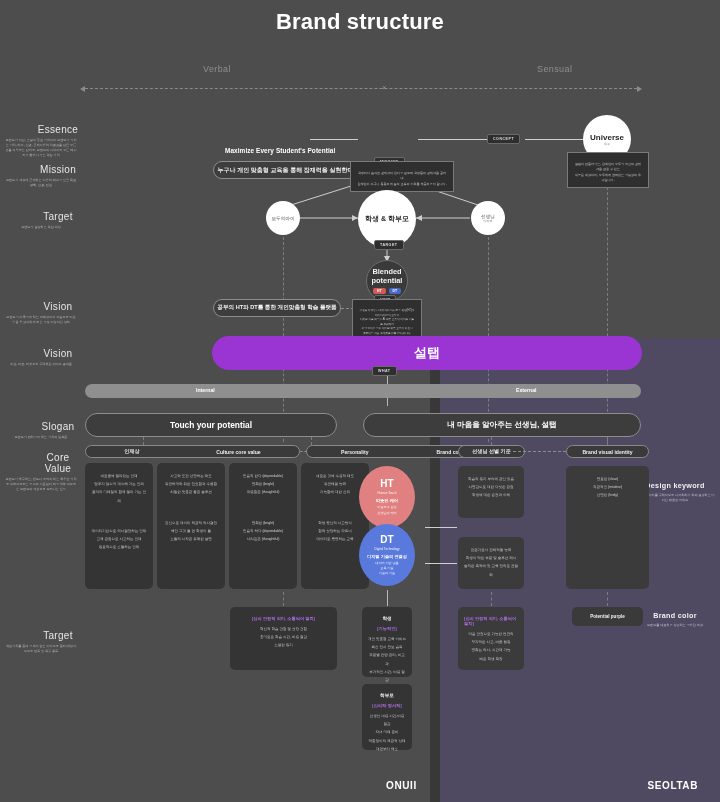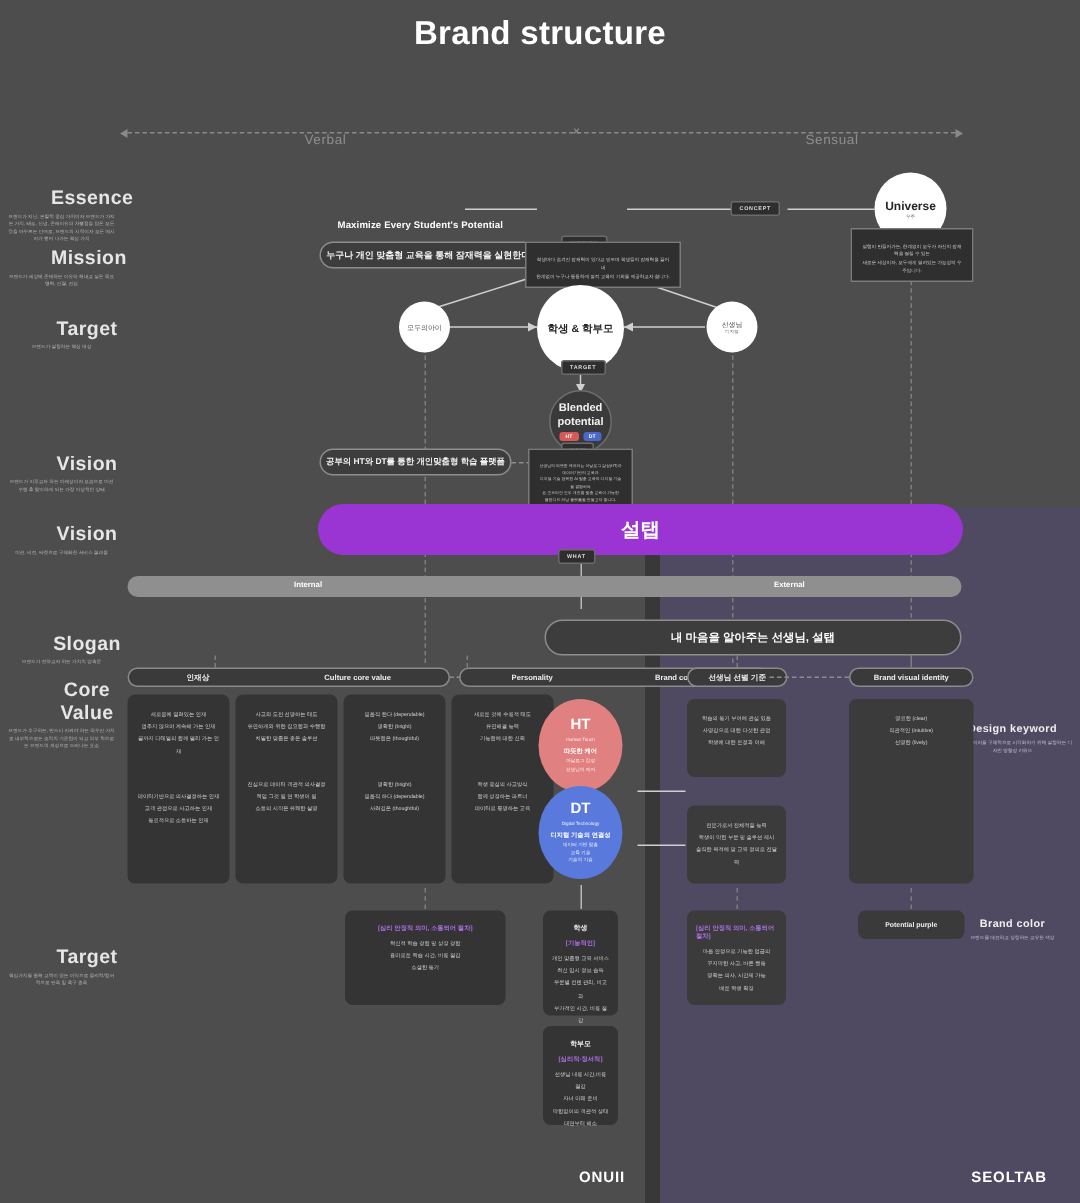--- a/index.html
+++ b/index.html
@@ -20,28 +20,28 @@
           font-size:22px; font-weight:bold; letter-spacing:.2px; color:#ffffff; }
 
   
   .axis-line{ position:absolute; left:85px; top:88px; width:552px; height:0;
               border-top:1px dashed #8a8a8a; }
   .axis-line:before,.axis-line:after{ content:""; position:absolute; width:0;height:0;
       border-top:3px solid transparent;border-bottom:3px solid transparent; top:-3px;}
   .axis-line:before{ left:-5px; border-right:5px solid #8a8a8a; }
   .axis-line:after{ right:-5px; border-left:5px solid #8a8a8a; }
   .axis-x{ position:absolute; left:382px; top:83px; color:#9a9a9a; font-size:8px;}
-  .axis-lab{ position:absolute; top:88px; font-size:9px; color:#8e8e8e; letter-spacing:.4px;}
+  .axis-lab{ position:absolute; top:64px; font-size:9px; color:#8e8e8e; letter-spacing:.4px;}
   .axis-lab.l{ left:203px; }
   .axis-lab.r{ left:537px; }
 
   
   .rail{ position:absolute; left:0; top:0; width:82px; height:802px; }
   .rail-item{ position:absolute; left:0; width:82px; text-align:center; }
-  .rail-item .rt{ font-size:13px; font-weight:bold; color:#e6e6e6; letter-spacing:.3px; margin-bottom:3px;padding-left:34px;}
+  .rail-item .rt{ font-size:10px; font-weight:normal; color:#e6e6e6; letter-spacing:.3px; margin-bottom:3px;padding-left:34px;}
   .rail-item .rd{ font-size:3.1px; line-height:1.65; color:#b8b8b8; padding:0 5px; }
 
   
   .rrail-item{ position:absolute; width:90px; text-align:center; }
   .rrail-item .rt{ font-size:7.2px; font-weight:bold; color:#f0f0f0; letter-spacing:.3px; margin-bottom:3px;}
   .rrail-item .rd{ font-size:3.1px; line-height:1.7; color:#c6c2d2; padding:0 4px;}
 
   
   .vline{ position:absolute; border-left:1px dashed #7d7d7d; }
   .vline.solid{ border-left:1px solid #b9b9b9; }
@@ -274,20 +274,21 @@
 
   <div class="svcbar">
     <span>설탭</span>
   </div>
   <div class="tag" style="left:372px; top:366px;">WHAT</div>
 
   <div class="iebar"></div>
   <div class="ielab" style="left:196px">Internal</div>
   <div class="ielab" style="left:516px">External</div>
 
+  <div class="slogan" style="left:85px; top:413px; width:252px;">Touch your potential</div>
   <div class="slogan" style="left:363px; top:413px; width:278px; font-size:7.6px;">내 마음을 알아주는 선생님, 설탭</div>
 
   <div class="colhead split" style="left:85px; top:445px; width:215px;">
     <span>인재상</span>
     <span>Culture core value</span>
   </div>
   <div class="colhead split" style="left:306px; top:445px; width:207px;">
     <span>Personality</span>
     <span>Brand core value</span>
   </div>

